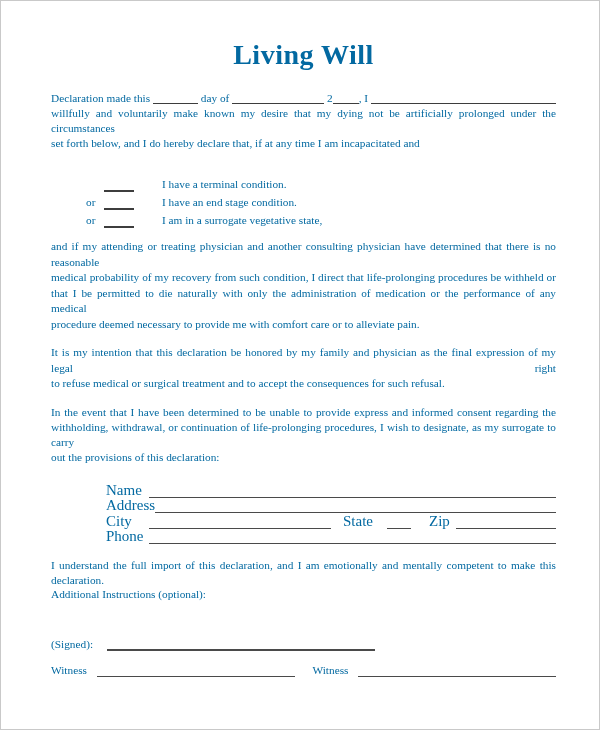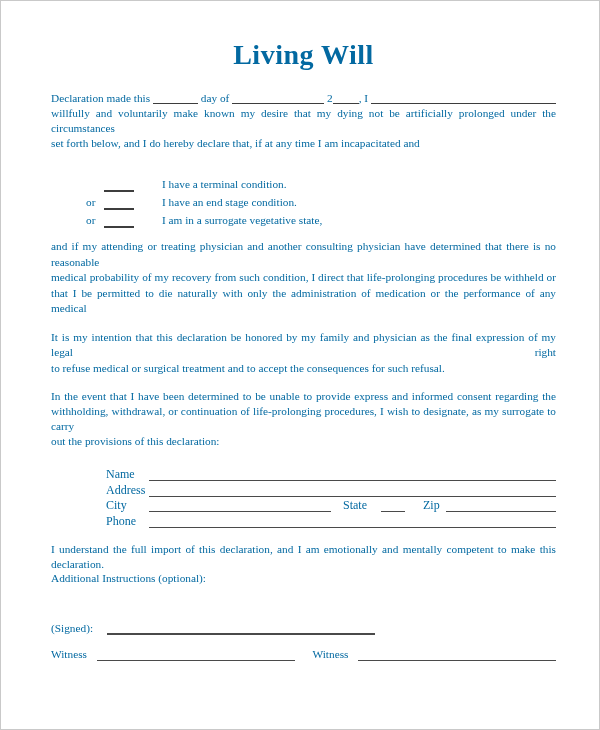--- a/index.html
+++ b/index.html
@@ -54,21 +54,21 @@
   .or-cell { width: 18px; flex: 0 0 auto; }
   .cond-blank { width: 30px; flex: 0 0 auto; margin-right: 28px; border-bottom: 2px solid #3d3d3d; height: 12px; position: relative; top: 2px; }
 
   .mt10 { margin-top: 10px; }
   .mt13 { margin-top: 13px; }
   .mt14 { margin-top: 14px; }
   .mt17 { }
   .lh155 .ln { line-height: 15.5px; }
 
   
-  .sur-block { margin: 17px 0 0 55px; font-size: 12px; }
+  .sur-block { margin: 17px 0 0 55px; font-size: 15px; }
   .sur-row { display: flex; align-items: baseline; height: 15.5px; }
   .sur-label { flex: 0 0 43px; }
   .fill { border-bottom: 1.5px solid #4a4a4a; height: 12px; position: relative; top: 3px; }
   .sur-line { flex: 1 1 auto; }
   .city-line { flex: 0 0 182px; }
   .state-label { margin-left: 12px; flex: 0 0 auto; }
   .state-line { flex: 0 0 24px; margin-left: 14px; }
   .zip-label { margin-left: 18px; flex: 0 0 auto; }
   .zip-line { flex: 1 1 auto; margin-left: 6px; }
 
@@ -128,20 +128,21 @@
         <span class="or-cell">or</span>
         <span class="cond-blank"></span>
         <span>I am in a surrogate vegetative state,</span>
       </div>
     </div>
 
     <div class="para lh155 mt10">
       <span class="ln jl">and if my attending or treating physician and another consulting physician have determined that there is no reasonable</span>
       <span class="ln jl">medical probability of my recovery from such condition, I direct that life-prolonging procedures be withheld or</span>
       <span class="ln jl">that I be permitted to die naturally with only the administration of medication or the performance of any medical</span>
+      <span class="ln">procedure deemed necessary to provide me with comfort care or to alleviate pain.</span>
     </div>
 
     <div class="para lh155 mt13">
       <span class="ln jl">It is my intention that this declaration be honored by my family and physician as the final expression of my legal right</span>
       <span class="ln">to refuse medical or surgical treatment and to accept the consequences for such refusal.</span>
     </div>
 
     <div class="para mt13">
       <span class="ln jl">In the event that I have been determined to be unable to provide express and informed consent regarding the</span>
       <span class="ln jl">withholding, withdrawal, or continuation of life-prolonging procedures, I wish to designate, as my surrogate to carry</span>

